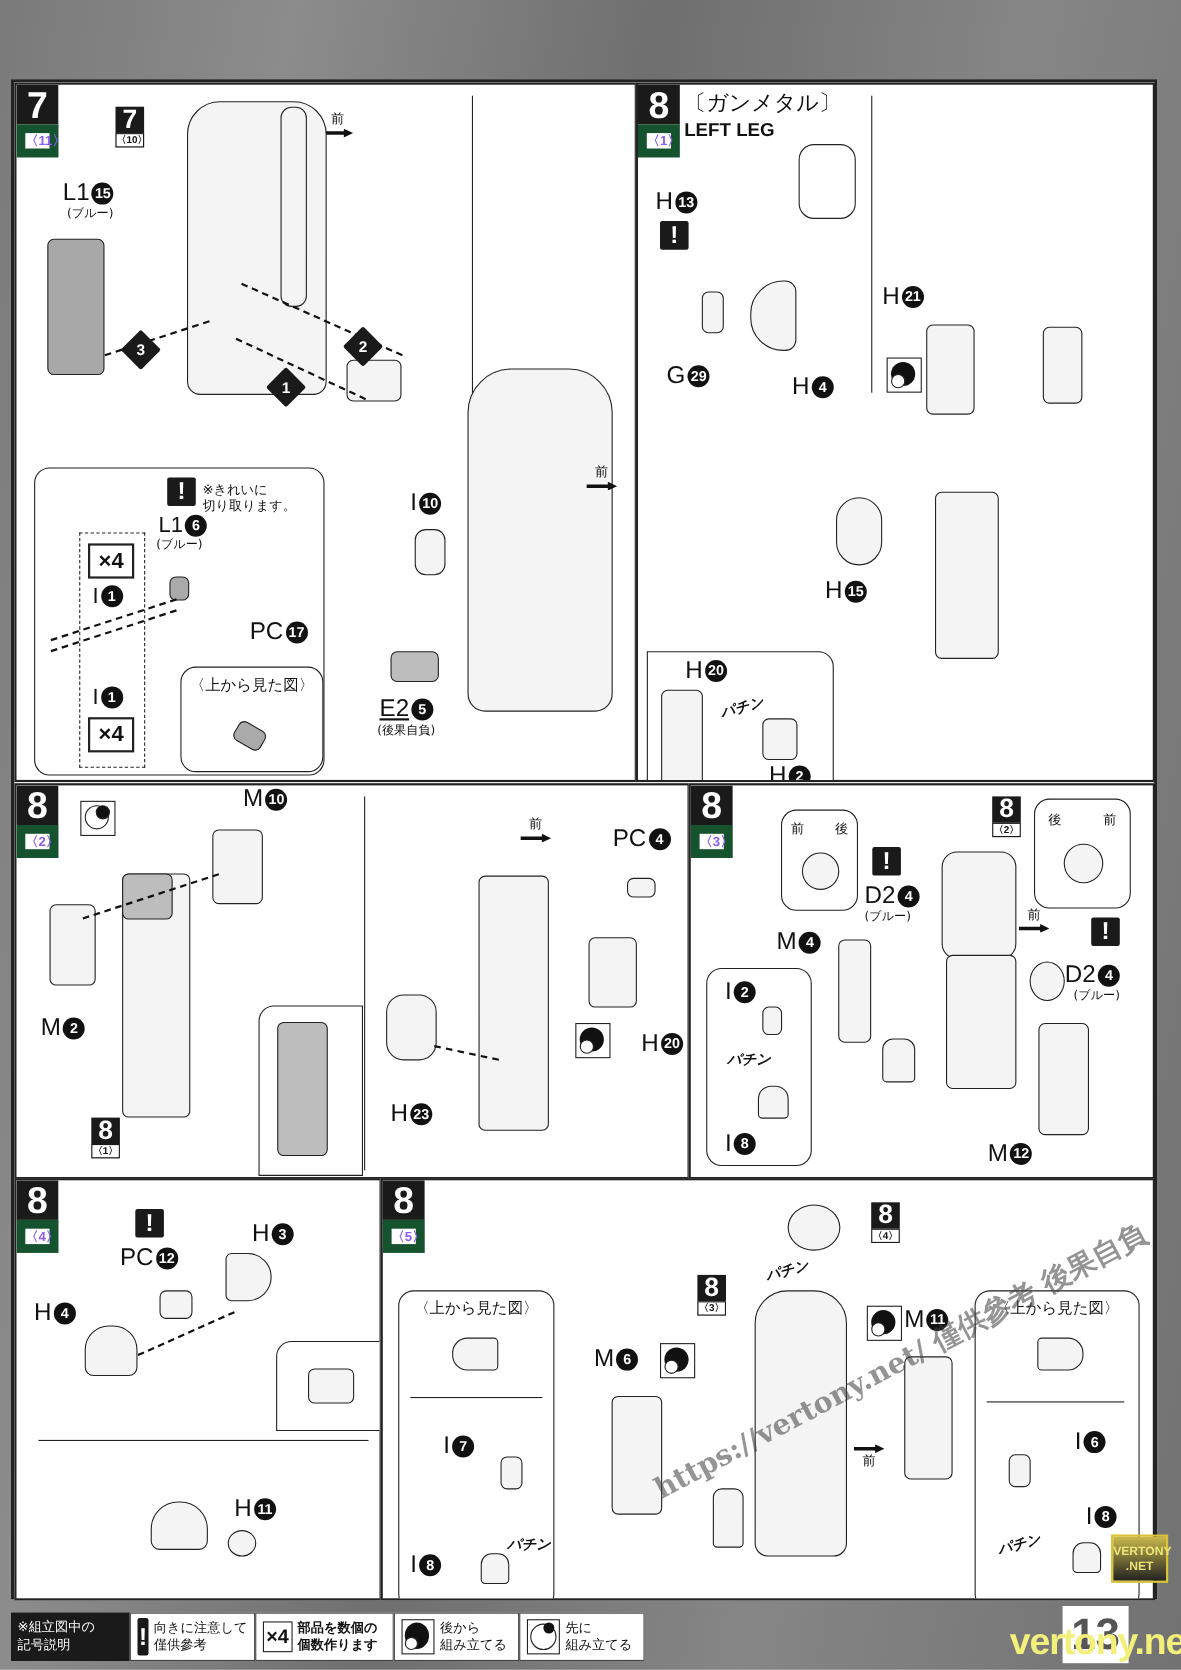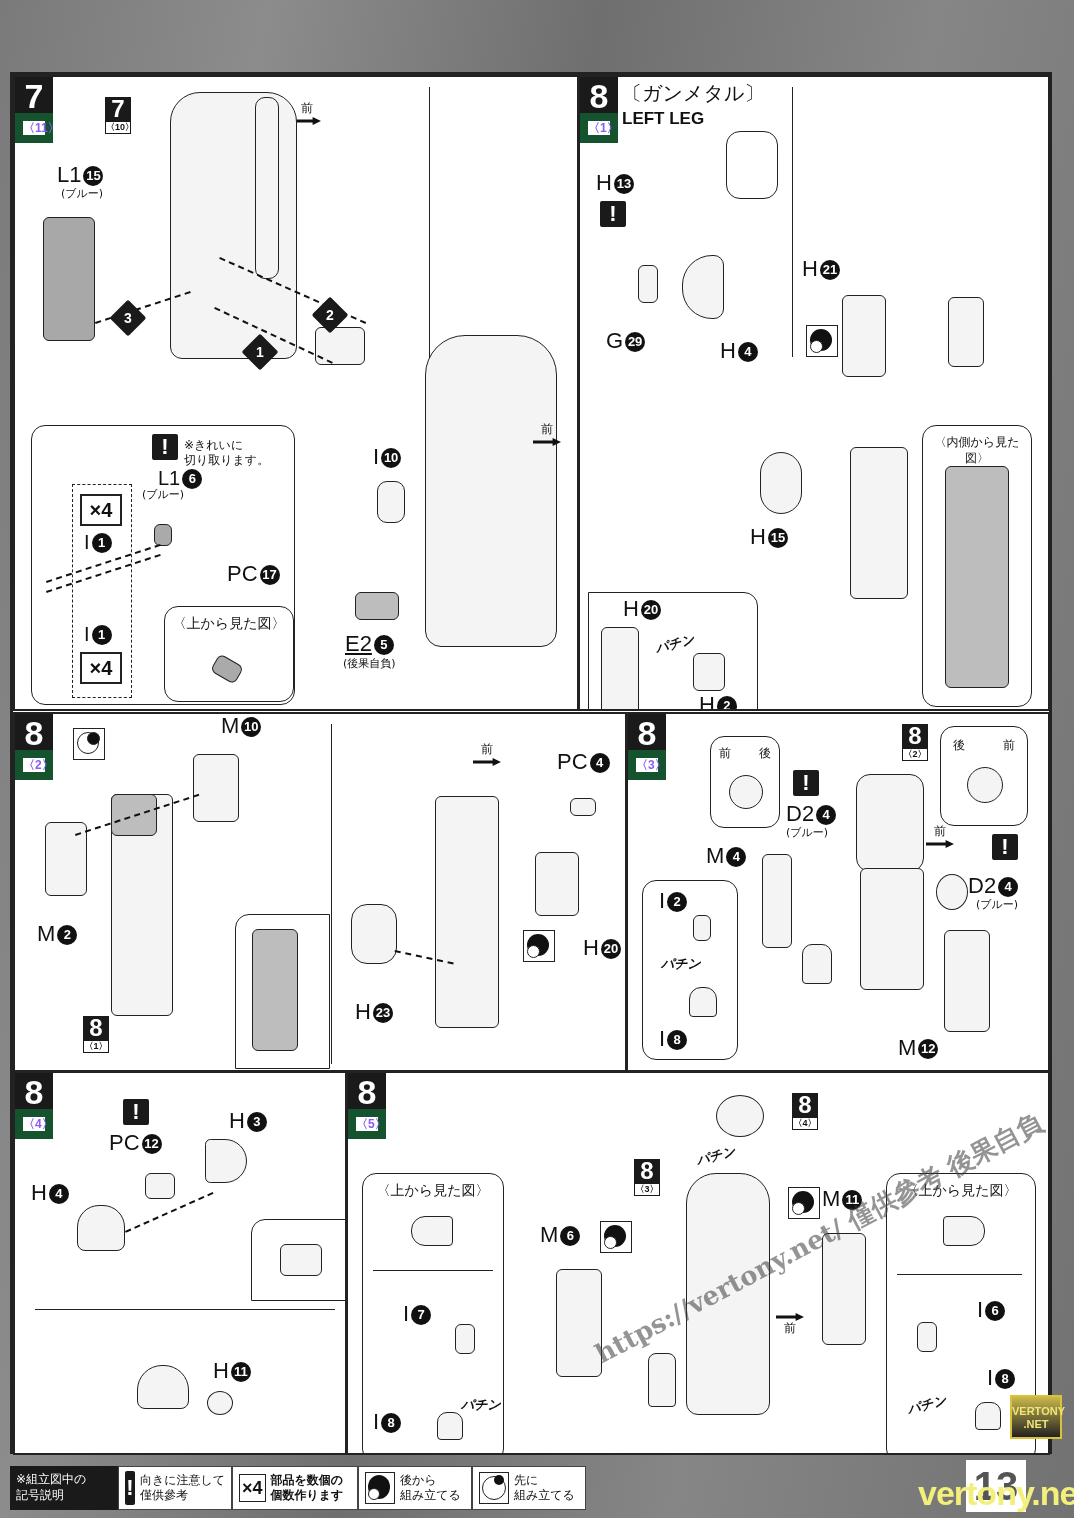--- a/index.html
+++ b/index.html
@@ -77,21 +77,21 @@
   <div class="dash" style="left:205px;top:180px;width:160px;transform:rotate(24deg);"></div>
   <div class="dash" style="left:200px;top:230px;width:130px;transform:rotate(25deg);"></div>
   <div class="excl" style="left:100px;top:228px;transform:rotate(45deg);font-size:14px;"><span style="display:inline-block;transform:rotate(-45deg);">3</span></div>
   <div class="excl" style="left:302px;top:225px;transform:rotate(45deg);font-size:14px;"><span style="display:inline-block;transform:rotate(-45deg);">2</span></div>
   <div class="excl" style="left:232px;top:262px;transform:rotate(45deg);font-size:14px;"><span style="display:inline-block;transform:rotate(-45deg);">1</span></div>
 
   <div class="callout" style="left:16px;top:348px;width:264px;height:280px;">
     <div class="excl" style="left:120px;top:8px;">!</div>
     <div class="note" style="left:152px;top:12px;white-space:pre;font-size:12px;line-height:15px;">※きれいに
 切り取ります。</div>
-    <div class="label" style="left:112px;top:40px;font-size:20px;margin-left:14px;">
+    <div class="label" style="left:112px;top:40px;font-size:20px;">
       <span>L1</span><span class="c">6</span>
     </div>
     <div class="note" style="left:110px;top:62px;">(ブルー)</div>
     <div style="position:absolute;left:40px;top:58px;width:58px;height:212px;border:1.5px dashed #222;"></div>
     <div class="mult" style="left:48px;top:68px;">×4</div>
     <div class="label" style="left:52px;top:104px;font-size:20px;">
       <span>I</span><span class="c">1</span>
     </div>
     <div class="label" style="left:52px;top:196px;font-size:20px;">
       <span>I</span><span class="c">1</span>
@@ -154,24 +154,20 @@
       <span class="big"></span>
       <span class="sm"></span>
     </div>
   <div class="part" style="left:262px;top:218px;width:42px;height:80px;"></div>
   <div class="part" style="left:368px;top:220px;width:34px;height:68px;"></div>
   <div class="part" style="left:180px;top:375px;width:40px;height:60px;border-radius:24px;"></div>
   <div class="label" style="left:170px;top:448px;">
     <span>H</span><span class="c">15</span>
   </div>
   <div class="part" style="left:270px;top:370px;width:56px;height:150px;"></div>
-  <div class="callout" style="left:342px;top:348px;width:110px;height:282px;">
-    <div class="ttl" style="font-size:12px;">〈内側から見た図〉</div>
-    <div class="part grey" style="left:22px;top:40px;width:62px;height:220px;"></div>
-  </div>
   <div class="callout" style="left:8px;top:515px;width:170px;height:125px;border-radius:0 14px 0 0;">
     <div class="label" style="left:34px;top:4px;">
       <span>H</span><span class="c">20</span>
     </div>
     <div class="part" style="left:12px;top:34px;width:36px;height:88px;"></div>
     <div class="pachin" style="left:66px;top:44px;transform:rotate(-15deg);">パチン</div>
     <div class="part" style="left:104px;top:60px;width:30px;height:36px;"></div>
     <div class="label" style="left:110px;top:100px;">
       <span>H</span><span class="c">2</span>
     </div>

